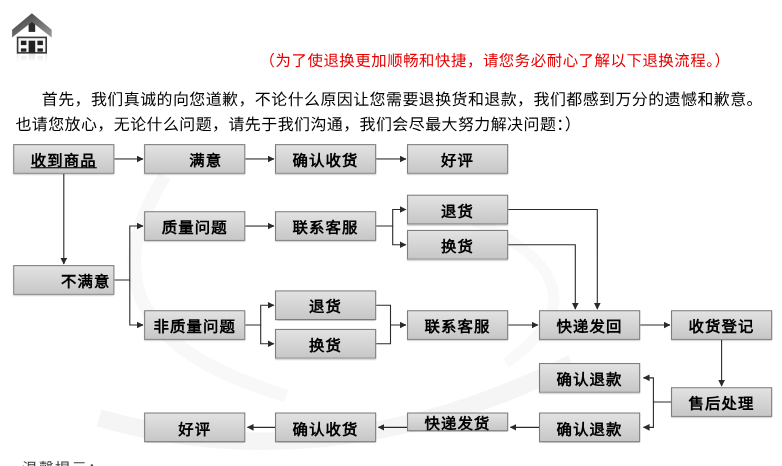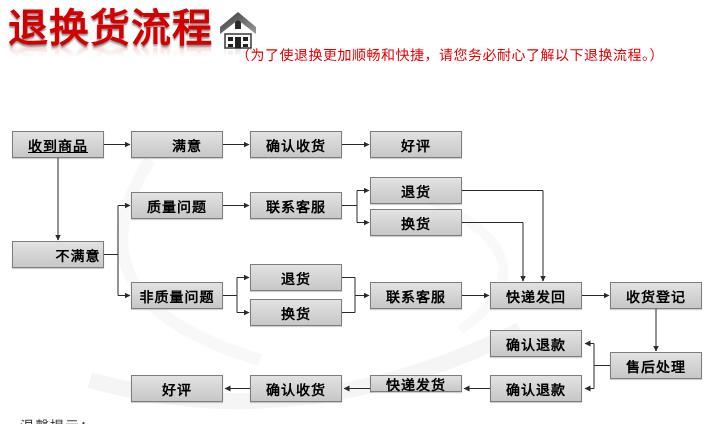--- a/index.html
+++ b/index.html
@@ -63,40 +63,40 @@
 
 <div class="stage">
 
   <svg class="watermark" width="711" height="424" viewBox="0 0 711 424">
     <path d="M90 380 Q300 440 520 330" stroke="#ededed" stroke-width="16" fill="none" opacity="0.55"></path>
     <path d="M150 160 Q60 300 260 360" stroke="#f1f1f1" stroke-width="12" fill="none" opacity="0.5"></path>
     <path d="M430 200 Q560 260 460 330" stroke="#f1f1f1" stroke-width="10" fill="none" opacity="0.45"></path>
   </svg>
 
   <div class="title-wrap">
-    <div class="page-title">退换货流程</div>
     <svg class="house-icon" width="42" height="44" viewBox="0 0 42 44">
       <defs>
         <linearGradient id="roofg" x1="0" y1="0" x2="1" y2="1">
           <stop offset="0" stop-color="#3a3a3a"></stop>
             <stop offset="1" stop-color="#9a9a9a"></stop>
         </linearGradient>
       </defs>
       <rect x="18" y="10" width="6" height="9" fill="#2b2b2b"></rect>
       <path d="M3 17 L21 2 L39 17 L39 24 L21 10 L3 24 Z" fill="url(#roofg)"></path>
       <rect x="8" y="24" width="26" height="14" fill="#f7f7f7" stroke="#3a3a3a" stroke-width="1.5"></rect>
       <rect x="11" y="27" width="5" height="4" fill="#222"></rect>
       <rect x="26" y="27" width="5" height="4" fill="#222"></rect>
       <rect x="18" y="27" width="6" height="11" fill="#222"></rect>
       <rect x="11" y="34" width="5" height="3" fill="#222"></rect>
       <rect x="26" y="34" width="5" height="3" fill="#222"></rect>
     </svg>
   </div>
   <div class="subtitle">（为了使退换更加顺畅和快捷，请您务必耐心了解以下退换流程。）</div>
 
+  <div class="intro">首先，我们真诚的向您道歉，不论什么原因让您需要退换货和退款，我们都感到万分的遗憾和歉意。也请您放心，无论什么问题，请先于我们沟通，我们会尽最大努力解决问题：）</div>
 
   <svg class="edges" width="711" height="424" viewBox="0 0 711 424">
     <defs>
       <marker id="ah" markerWidth="7" markerHeight="7" refX="5.5" refY="3" orient="auto" markerUnits="userSpaceOnUse">
         <path d="M0,0 L6,3 L0,6 Z"></path>
       </marker>
     </defs>
   <polyline points="104,144.5 130,144.5" marker-end="url(#ah)"></polyline>
       <polyline points="223,144.5 249,144.5" marker-end="url(#ah)"></polyline>
       <polyline points="342,144.5 369,144.5" marker-end="url(#ah)"></polyline>

